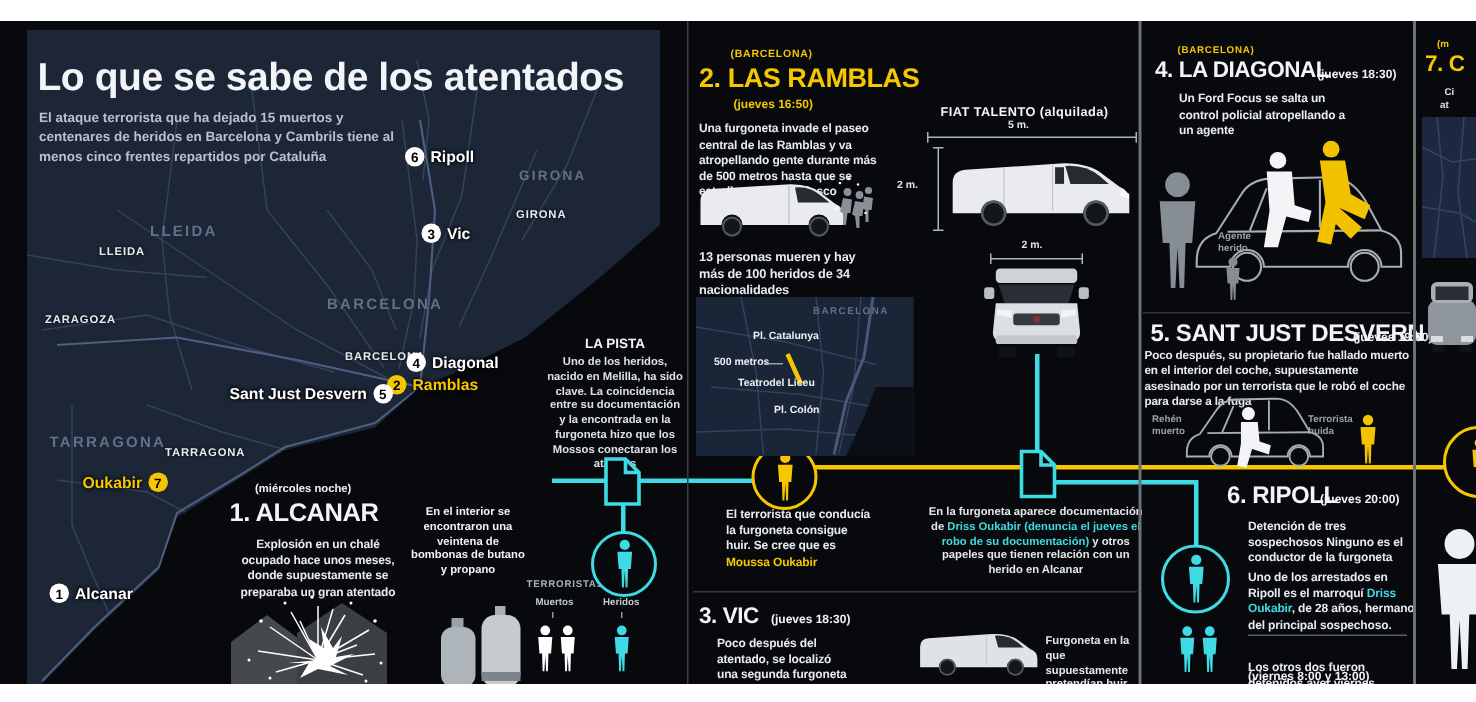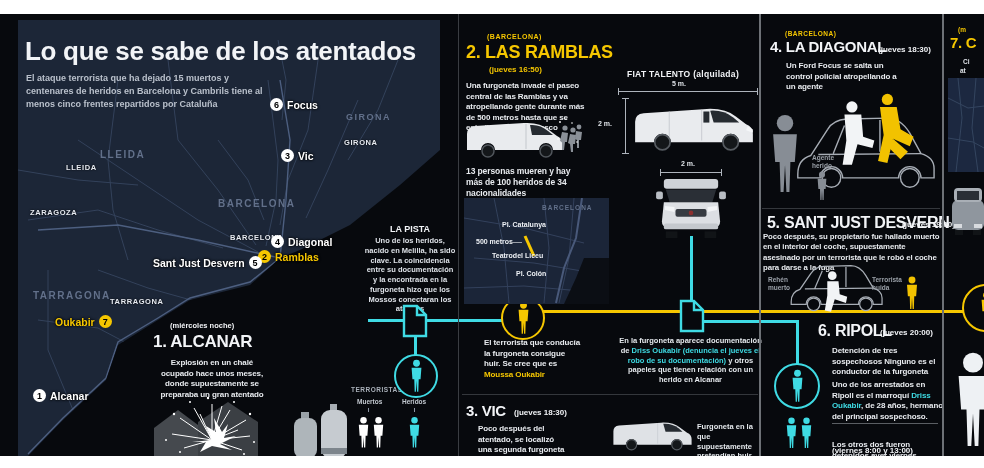--- a/index.html
+++ b/index.html
@@ -84,21 +84,21 @@
       <div class="city" style="left:326px;top:118px;">GIRONA</div>
       <div class="city" style="left:212px;top:213px;">BARCELONA</div>
       <div class="city" style="left:92px;top:277px;">TARRAGONA</div>
     </div>
 
     <div class="abs ttl w" style="left:25px;top:22px;font-size:26px;">Lo que se sabe de los atentados</div>
     <div class="abs" style="left:26px;top:58px;width:252px;font-size:9px;line-height:1.45;color:#b9c0cb;font-weight:bold;">El ataque terrorista que ha dejado 15 muertos y centenares de heridos en Barcelona y Cambrils tiene al menos cinco frentes repartidos por Cataluña</div>
 
     <div class="mkr" style="left:270px;top:84px;">
       <span class="num">6</span>
-      <span class="lbl">Focus</span>
+      <span class="lbl">Ripoll</span>
     </div>
     <div class="mkr" style="left:281px;top:135px;">
       <span class="num">3</span>
       <span class="lbl">Vic</span>
     </div>
     <div class="mkr" style="left:271px;top:221px;">
       <span class="num">4</span>
       <span class="lbl">Diagonal</span>
     </div>
     <div class="mkr yel" style="left:258px;top:236px;">
@@ -146,20 +146,21 @@
         <circle cx="84" cy="14" r="1"></circle>
           <circle cx="100" cy="26" r="1.2"></circle>
           <circle cx="104" cy="54" r="1"></circle>
         <circle cx="16" cy="52" r="1"></circle>
           <circle cx="30" cy="64" r="1"></circle>
           <circle cx="94" cy="66" r="1"></circle>
       </g>
       <polygon points="62,52 56,38 66,44 64,30 72,44 78,36 74,50 86,48 70,56 82,62 62,58 50,64 56,54 42,54" fill="#fff"></polygon>
     </svg>
 
+    <div class="abs small b w" style="left:272px;top:322px;width:80px;text-align:center;">En el interior se encontraron una veintena de bombonas de butano y propano</div>
     <svg class="abs" style="left:290px;top:388px;" width="60" height="58" viewBox="0 0 60 58">
       <rect x="11" y="10" width="8" height="9" fill="#9aa2a8"></rect>
       <rect x="4" y="16" width="23" height="40" rx="8" fill="#aeb5ba"></rect>
       <rect x="40" y="2" width="7" height="9" fill="#a7aeb4"></rect>
       <rect x="31" y="8" width="26" height="48" rx="9" fill="#c6cbd0"></rect>
       <rect x="31" y="46" width="26" height="6" fill="#7d858c"></rect>
     </svg>
 
     <div class="abs" style="left:351px;top:372px;font-size:6.5px;letter-spacing:0.5px;color:#a9b0b9;font-weight:bold;">TERRORISTAS</div>
     <div class="abs cap" style="left:357px;top:384px;color:#c3c9d0;">Muertos</div>

